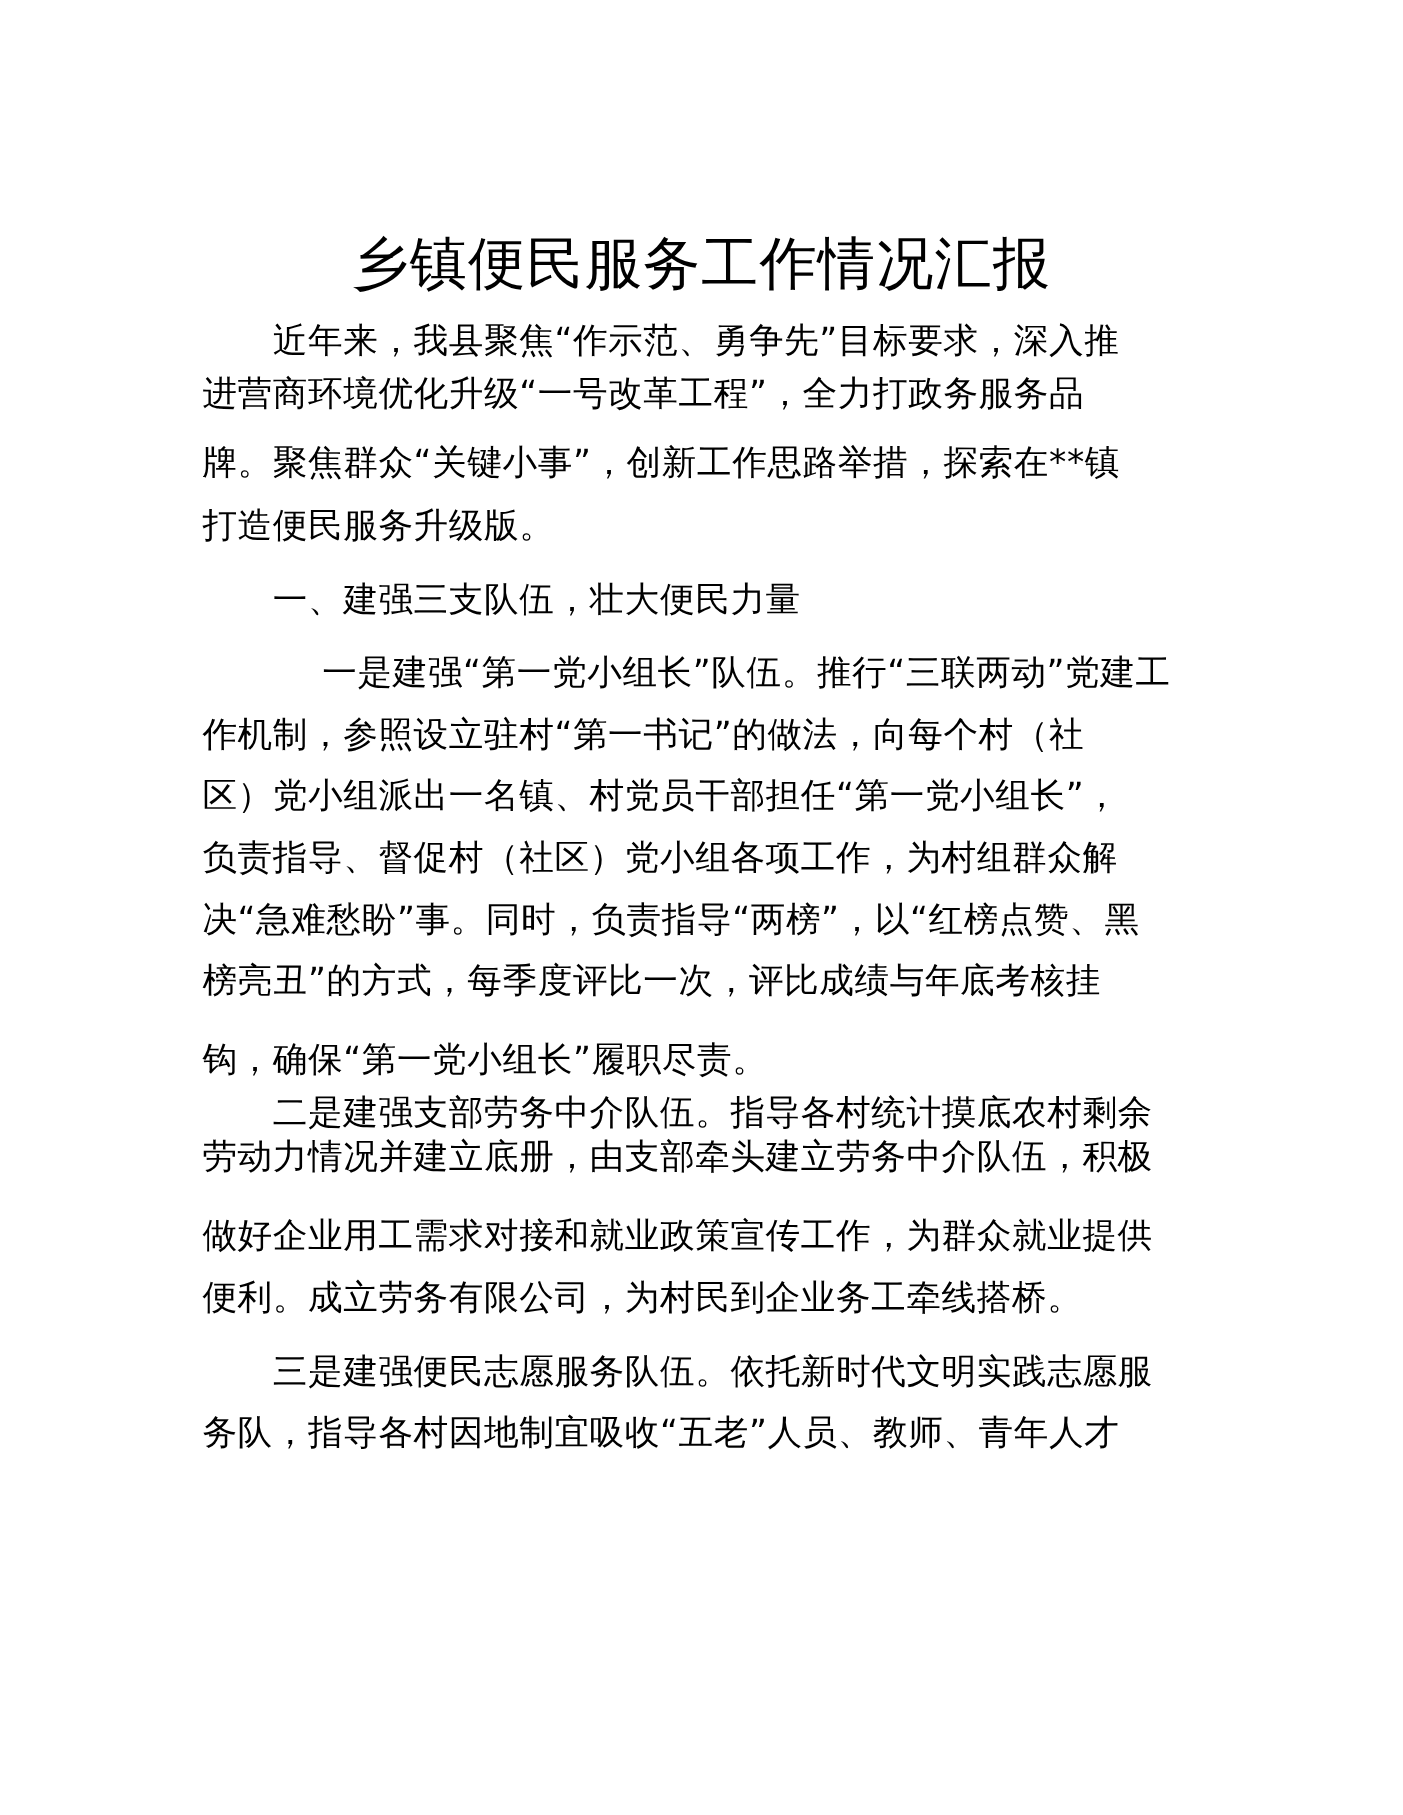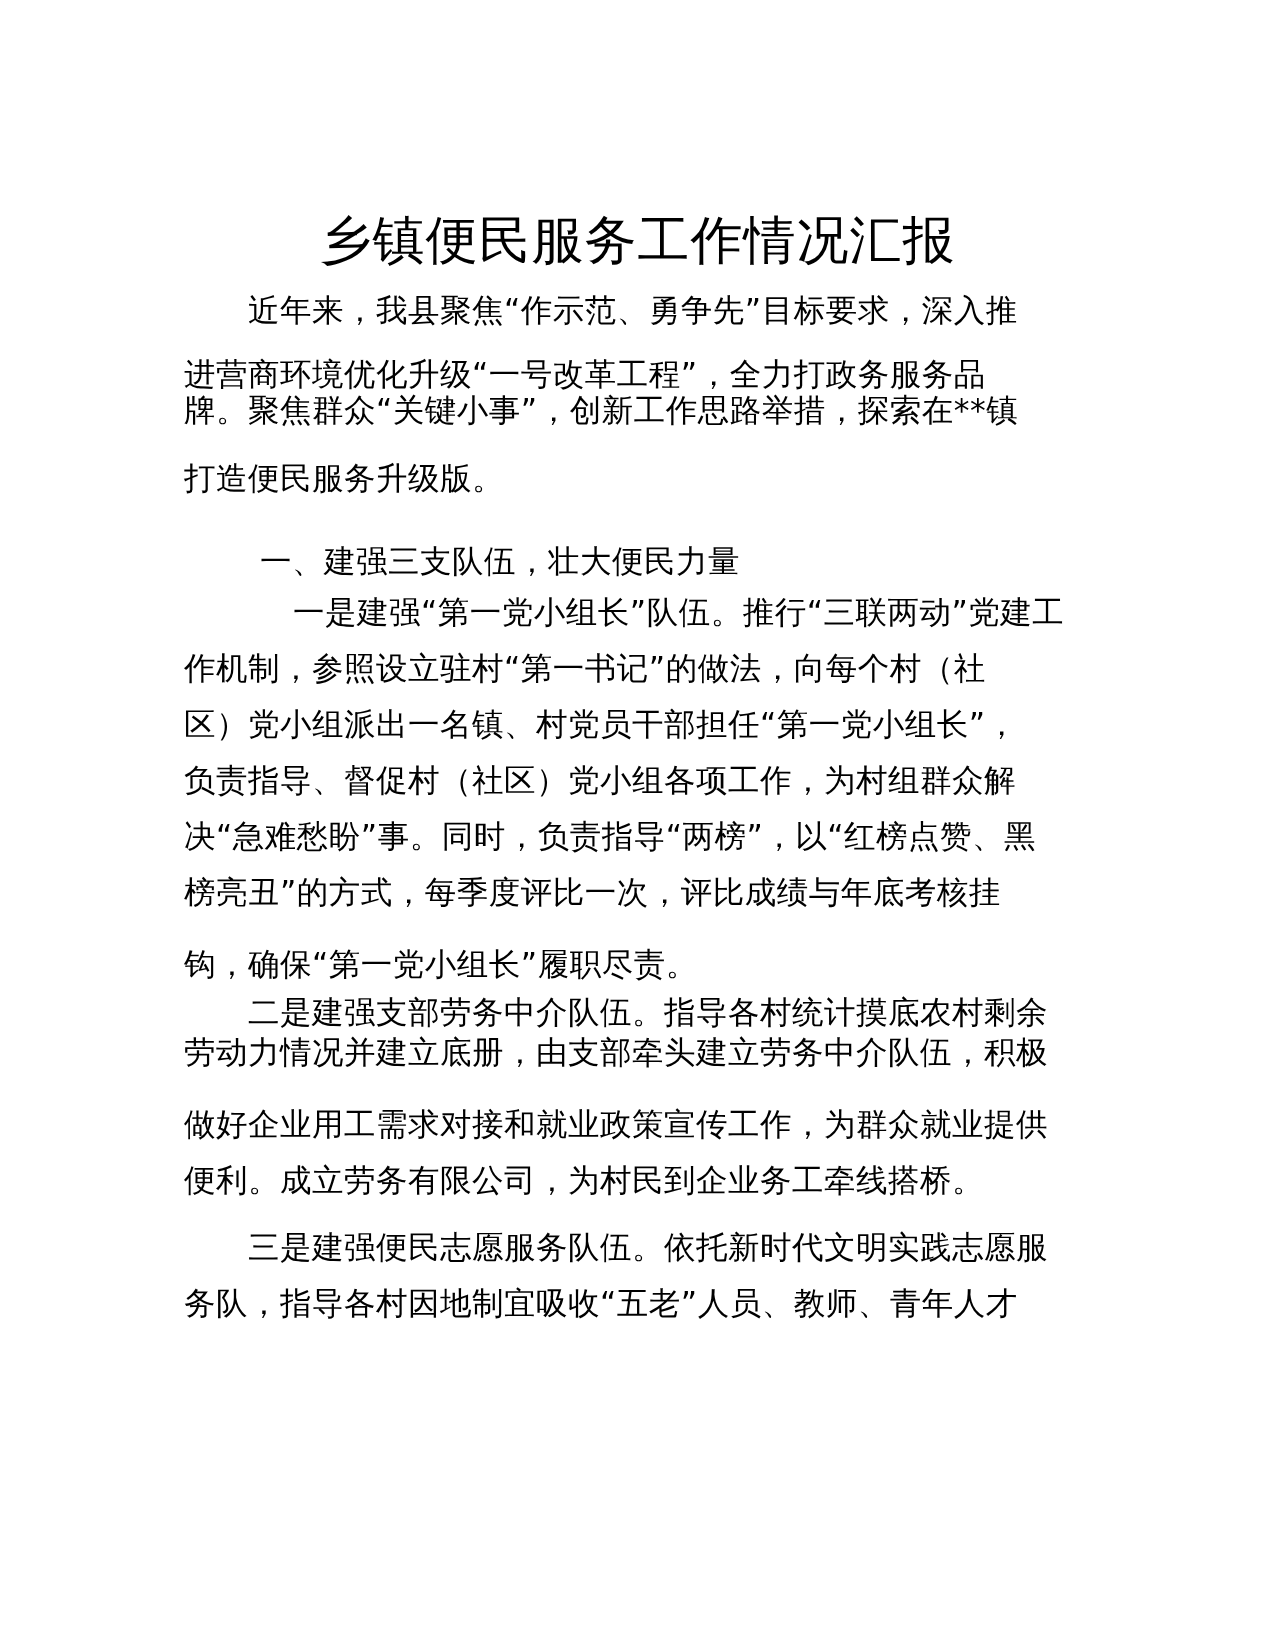--- a/index.html
+++ b/index.html
@@ -52,27 +52,27 @@
     .indent { left: 64px; }
   </style>
 </head>
 <body>
 
 <div class="page">
   <h1 class="title">乡镇便民服务工作情况汇报</h1>
 
   <div class="body-text" style="top:290px;">
     <div class="line indent" style="top:0px;">近年来，我县聚焦“作示范、勇争先”目标要求，深入推</div>
-    <div class="line" style="top:64px;">进营商环境优化升级“一号改革工程”，全力打政务服务品</div>
-    <div class="line" style="top:100px;">牌。聚焦群众“关键小事”，创新工作思路举措，探索在**镇</div>
+    <div class="line" style="top:48px;">进营商环境优化升级“一号改革工程”，全力打政务服务品</div>
+    <div class="line" style="top:111px;">牌。聚焦群众“关键小事”，创新工作思路举措，探索在**镇</div>
     <div class="line" style="top:168px;">打造便民服务升级版。</div>
   </div>
 
   <div class="body-text" style="top:525px;">
-    <div class="line indent" style="top:16px;margin-left:12px;">一、建强三支队伍，壮大便民力量</div>
+    <div class="line indent" style="top:0px;">一、建强三支队伍，壮大便民力量</div>
   </div>
 
   <div class="body-text" style="top:592px;">
     <div class="line indent" style="top:0px;margin-left:45px;">一是建强“第一党小组长”队伍。推行“三联两动”党建工</div>
     <div class="line" style="top:56px;">作机制，参照设立驻村“第一书记”的做法，向每个村（社</div>
     <div class="line" style="top:112px;">区）党小组派出一名镇、村党员干部担任“第一党小组长”，</div>
     <div class="line" style="top:168px;">负责指导、督促村（社区）党小组各项工作，为村组群众解</div>
     <div class="line" style="top:224px;">决“急难愁盼”事。同时，负责指导“两榜”，以“红榜点赞、黑</div>
     <div class="line" style="top:280px;">榜亮丑”的方式，每季度评比一次，评比成绩与年底考核挂</div>
     <div class="line" style="top:352px;text-align:center;">钩，确保“第一党小组长”履职尽责。</div>

